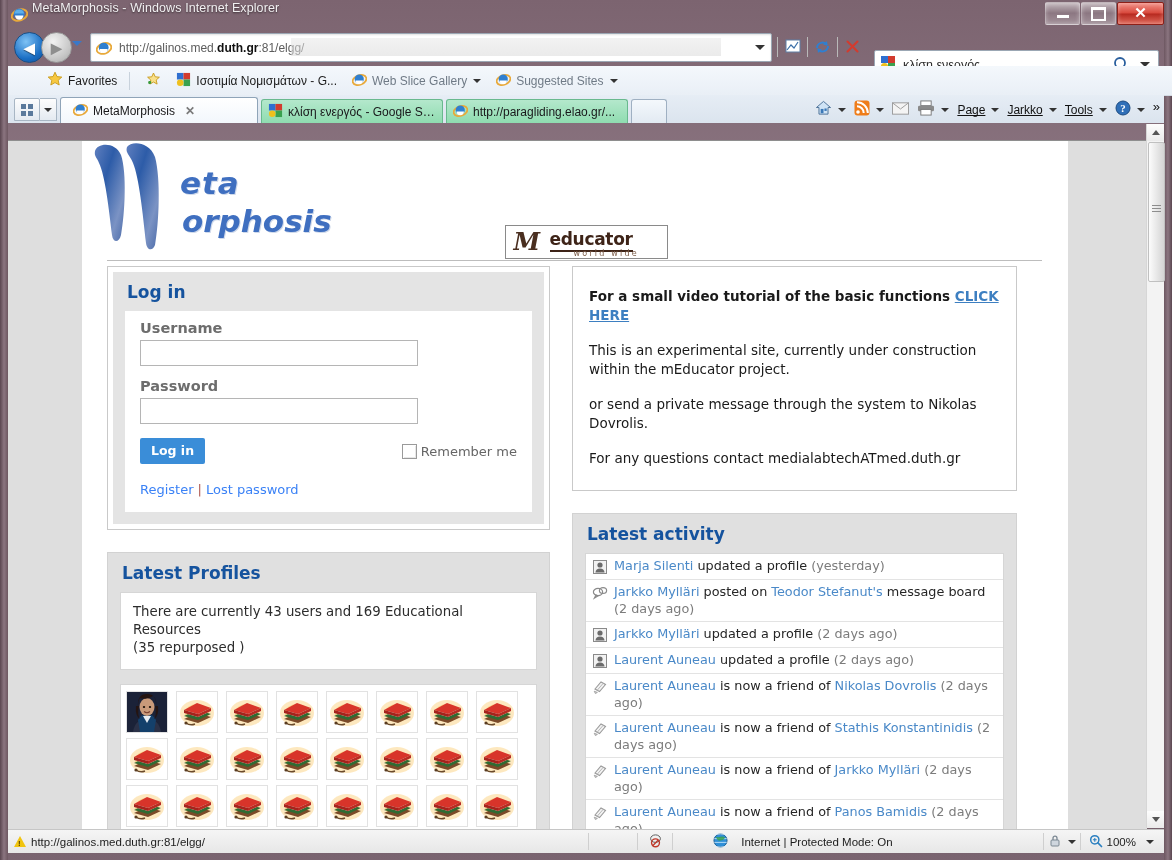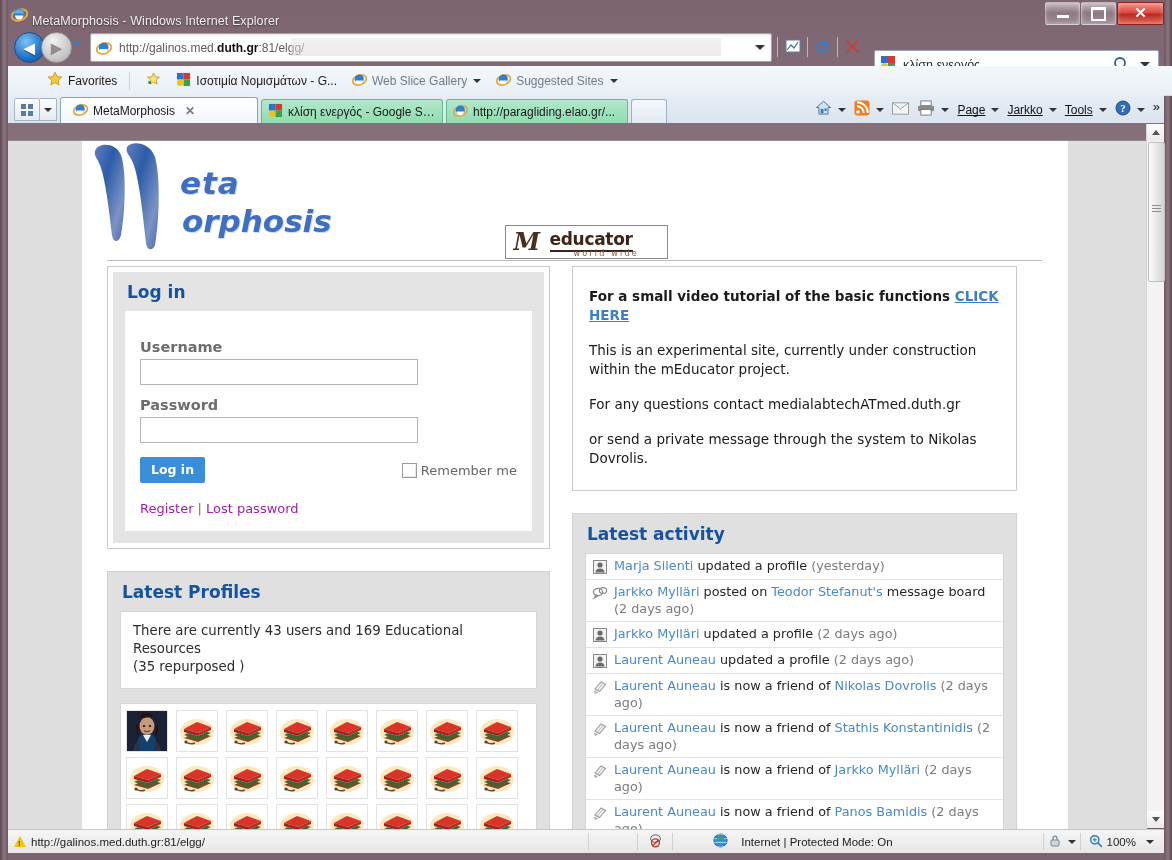--- a/index.html
+++ b/index.html
@@ -18,21 +18,21 @@
     box-sizing: border-box;
   }
   .win-side-l { position:absolute; left:0; top:0; width:8px; height:860px;
     background: linear-gradient(90deg,#5a4650,#8b7580,#6d5761); }
   .win-side-r { position:absolute; right:0; top:0; width:8px; height:860px;
     background: linear-gradient(270deg,#5a4650,#8b7580,#6d5761); }
 
   
   .titlebar { position:absolute; left:0; top:0; width:1172px; height:29px; }
   .title-text {
-    position:absolute; left:32px; top:14px;
+    position:absolute; left:32px; top:1px;
     color:#f2f0f2; font-size:12.5px; letter-spacing:0.1px;
     text-shadow: 0 1px 2px rgba(0,0,0,.55);
     white-space:nowrap;
   }
   .ie-logo-title { position:absolute; left:11px; top:6px; width:17px; height:17px; }
 
   .wincontrols { position:absolute; right:8px; top:2px; display:flex; gap:1px; }
   .wc {
     width:29px; height:21px; border:1px solid rgba(255,255,255,.35);
     border-radius:2px; display:flex; align-items:center; justify-content:center;
@@ -202,36 +202,36 @@
   .cols { position:relative; padding:17px 25px 0 25px; display:flex; gap:22px; }
   .col-left { width:443px; }
   .col-right { width:445px; }
 
   .panel-outer { border:1px solid #c9c9c9; background:#fff; padding:5px; }
   .login-inner { background:#e4e4e4; padding:10px 12px 12px 12px; }
   .h-blue {
     color:#15539e; font-weight:bold; font-size:17px; margin:0 0 9px 2px;
     font-family:"DejaVu Sans", sans-serif;
   }
-  .login-white { background:#fff; padding:28px 15px 15px 15px; }
+  .login-white { background:#fff; padding:9px 15px 15px 15px; }
   .flabel { color:#6d6d6d; font-weight:bold; font-size:14.5px; font-family:"DejaVu Sans", sans-serif; margin-bottom:4px; }
   .finput { width:278px; height:26px; border:1px solid #b5b5b5; background:#fff; box-sizing:border-box; }
   .fgap { height:12px; }
   .loginrow { display:flex; align-items:center; margin-top:14px; }
   .btn-login {
     background:#3a8dd8; color:#fff; font-weight:bold; font-size:12.5px;
     border:none; padding:5px 11px 6px 11px; border-radius:2px; cursor:pointer;
     font-family:"DejaVu Sans", sans-serif;
   }
   .rememberwrap { margin-left:auto; display:flex; align-items:center; }
   .cbox { width:15px;height:15px;border:1px solid #9a9a9a;background:#fff; box-sizing:border-box;
           box-shadow: inset 1px 1px 0 #fff, inset -1px -1px 0 #e8e8e8; }
   .remember-lbl { margin-left:4px; color:#666; font-size:13px; font-family:"DejaVu Sans", sans-serif;}
   .lostrow { margin-top:18px; font-size:13px; font-family:"DejaVu Sans", sans-serif; }
-  .lnk { color:#a21caf; text-decoration:none;text-align:right; }
+  .lnk { color:#3b82f6; text-decoration:none;text-align:right; }
   .pipe { color:#b0584f; margin:0 4px; }
 
   .profiles-wrap { margin-top:22px; background:#e0e0e0; padding:10px 12px 12px 12px; border:1px solid #d2d2d2; }
   .profiles-stat { background:#fff; border:1px solid #d6d6d6; padding:10px 12px 12px 12px;
     font-size:13.3px; color:#2c2c2c; line-height:18px; font-family:"DejaVu Sans", sans-serif; }
   .avatars { margin-top:14px; background:#fff; border:1px solid #d6d6d6; padding:6px 5px 5px 5px;
     display:grid; grid-template-columns:repeat(8, 45px); gap:5px 5px; }
   .av { width:42px;height:42px; border:1px solid #e2e2e2; box-sizing:border-box; overflow:hidden; }
   .av-photo { background: radial-gradient(circle at 50% 30%, #caa28a 0 18%, #3a2218 18% 46%, #1d2333 46% 100%); }
 
@@ -1040,22 +1040,22 @@
                   </svg></div>
               </div>
           </div>
         </div>
 
         <div class="col-right">
 
           <div class="info-panel">
             <div class="info-strong"><span>For a small video tutorial of the basic functions </span><a class="click-here" href="#">CLICK HERE</a></div>
             <div class="info-p">This is an experimental site, currently under construction within the mEducator project.</div>
+            <div class="info-p">or send a private message through the system to Nikolas Dovrolis.</div>
             <div class="info-p">For any questions contact medialabtechATmed.duth.gr</div>
-            <div class="info-p">or send a private message through the system to Nikolas Dovrolis.</div>
           </div>
 
           <div class="activity-wrap">
             <div class="h-blue">Latest activity</div>
             <div class="act-list" id="activity-list">
                 <div class="act-item">
                   <span class="act-icon"><svg width="16" height="16" viewBox="0 0 16 16">
                       <rect x="1.5" y="1.5" width="13" height="13" fill="#f2f2f2" stroke="#8a8a8a"></rect>
                       <circle cx="8" cy="6" r="2.6" fill="#6b6b6b"></circle>
                       <path d="M3.4 13.5 q0.6 -4 4.6 -4 q4 0 4.6 4 z" fill="#6b6b6b"></path>

